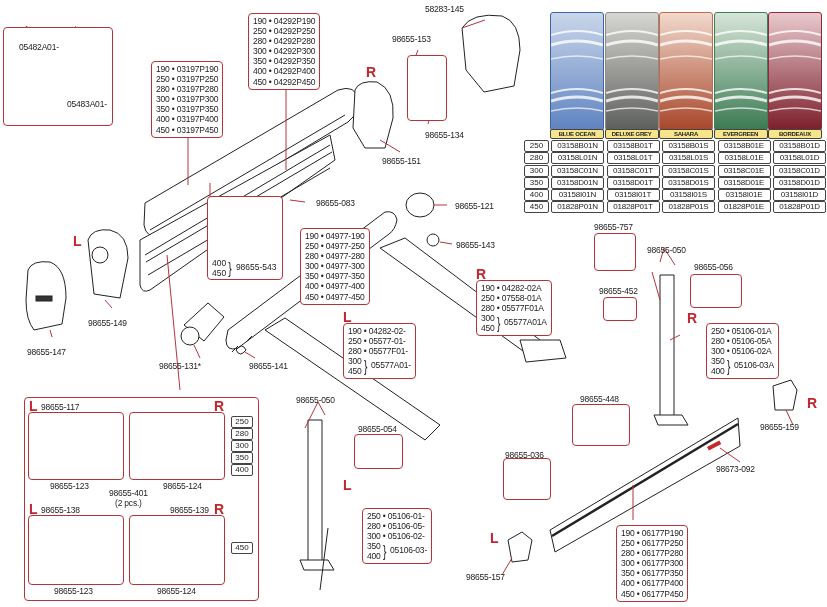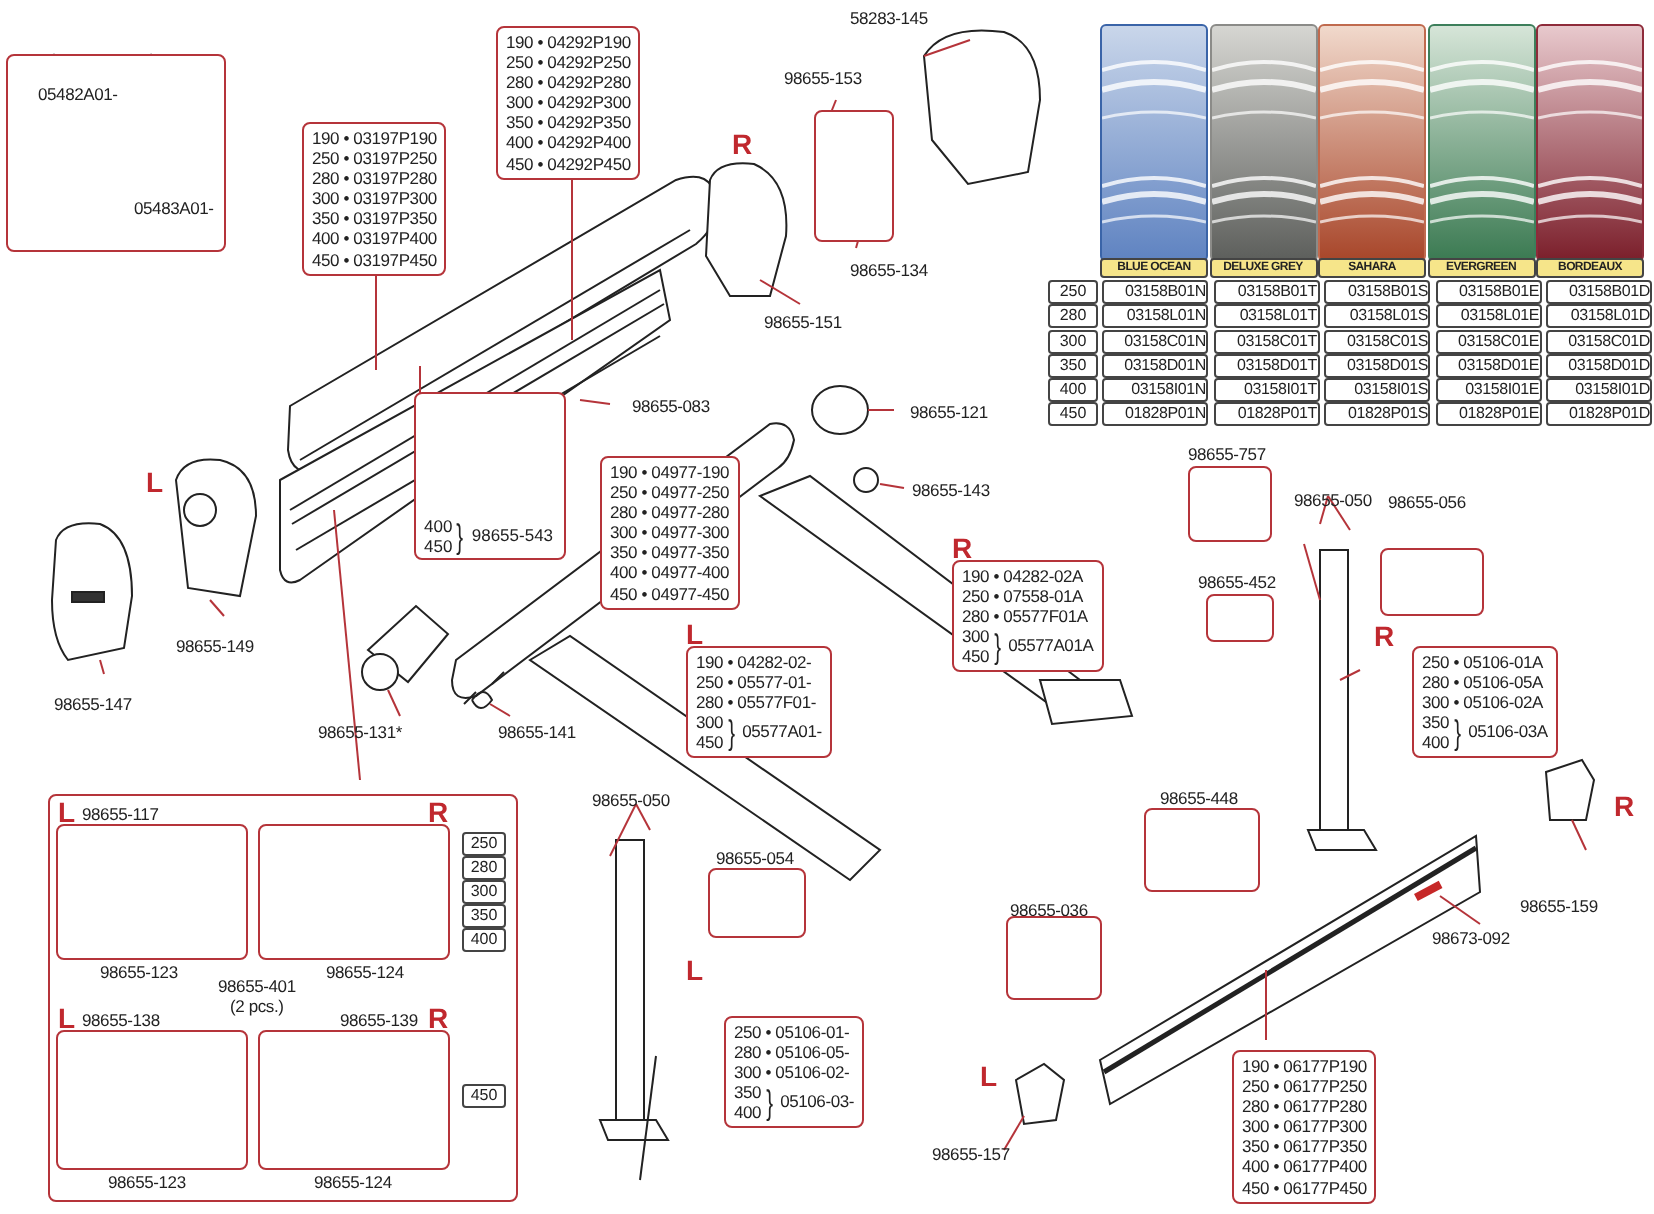--- a/index.html
+++ b/index.html
@@ -12,21 +12,21 @@
   .side{position:absolute;color:#c0282e;font-weight:bold;font-size:14px;}
   .brk-sizes{display:inline-block;vertical-align:middle;line-height:10px;}
   .brace{display:inline-block;vertical-align:middle;font-size:17px;line-height:17px;margin:0 3px 0 1px;transform:scaleX(0.6);}
   svg.parts{position:absolute;left:0;top:0;}
   
   .swatch{position:absolute;top:12px;width:52px;height:117px;border:1.3px solid;border-radius:3px;overflow:hidden;}
   .sw-name{position:absolute;top:129px;width:52px;height:8px;background:#f6e58a;border:1px solid #444;border-radius:2px;font-size:6px;font-weight:bold;text-align:center;line-height:8px;letter-spacing:-0.3px;color:#222;}
   .ftable{position:absolute;left:524px;top:140px;}
   .frow{display:flex;height:11px;margin-bottom:1.3px;}
   .fsize{width:23px;height:10px;border:1px solid #444;border-radius:2px;font-size:8px;line-height:10px;text-align:center;margin-right:2px;}
-  .fcell{width:51px;height:10px;border:1px solid #444;border-radius:2px;font-size:8px;line-height:10px;text-align:right;margin-right:2.5px;letter-spacing:-0.2px;}
+  .fcell{width:51px;height:10px;border:1px solid #444;border-radius:2px;font-size:8px;line-height:10px;text-align:center;margin-right:2.5px;letter-spacing:-0.2px;}
   .sizebtn{position:absolute;width:20px;height:10px;border:1px solid #444;border-radius:2px;font-size:8px;line-height:10px;text-align:center;background:#fff;}
 </style>
 </head>
 <body>
 
 <svg class="parts" width="827" height="607" viewBox="0 0 827 607">
   <g fill="none" stroke="#222" stroke-width="1">
 
     <path d="M12 70 q2 -12 20 -14 q14 0 16 20 l-2 30 q-10 8 -32 4 z" fill="#fff"></path>
     <rect x="15" y="90" width="18" height="5" fill="#333"></rect>
@@ -280,34 +280,34 @@
 <div class="plist" style="left:343px;top:323px;">
   <div>190 •  04282-02-</div>
   <div>250 •  05577-01-</div>
   <div>280 •  05577F01-</div>
   <div><span class="brk-sizes"><div>300</div><div>450</div></span><span class="brace">}</span><span>05577A01-</span></div>
 </div>
 
 <div class="lbl" style="left:594px;top:222px;">98655-757</div>
 <div class="box" style="left:594px;top:233px;width:40px;height:36px;"></div>
 <div class="lbl" style="left:647px;top:245px;">98655-050</div>
-<div class="lbl" style="left:694px;top:246px;">98655-056</div>
+<div class="lbl" style="left:694px;top:262px;">98655-056</div>
 <div class="box" style="left:690px;top:274px;width:50px;height:32px;"></div>
 <div class="lbl" style="left:599px;top:286px;text-align:center;">98655-452</div>
 <div class="box" style="left:603px;top:297px;width:32px;height:22px;"></div>
 
 <div class="side" style="left:687px;top:310px;">R</div>
 <div class="plist" style="left:706px;top:323px;">
   <div>250 • 05106-01A</div>
   <div>280 • 05106-05A</div>
   <div>300 • 05106-02A</div>
   <div><span class="brk-sizes"><div>350</div><div>400</div></span><span class="brace">}</span><span>05106-03A</span></div>
 </div>
 <div class="side" style="left:807px;top:395px;">R</div>
-<div class="lbl" style="left:760px;top:448px;">98655-159</div>
+<div class="lbl" style="left:760px;top:422px;">98655-159</div>
 
 <div class="box" style="left:24px;top:397px;width:233px;height:202px;"></div>
 <div class="side" style="left:29px;top:398px;">L</div>
 <div class="lbl" style="left:41px;top:402px;">98655-117</div>
 <div class="lbl" style="left:170px;top:402px;margin-top:30px;">98655-119</div>
 <div class="side" style="left:214px;top:398px;">R</div>
 <div class="box" style="left:28px;top:412px;width:94px;height:66px;"></div>
 <div class="box" style="left:129px;top:412px;width:94px;height:66px;"></div>
 <div class="lbl" style="left:50px;top:481px;">98655-123</div>
 <div class="lbl" style="left:163px;top:481px;">98655-124</div>

